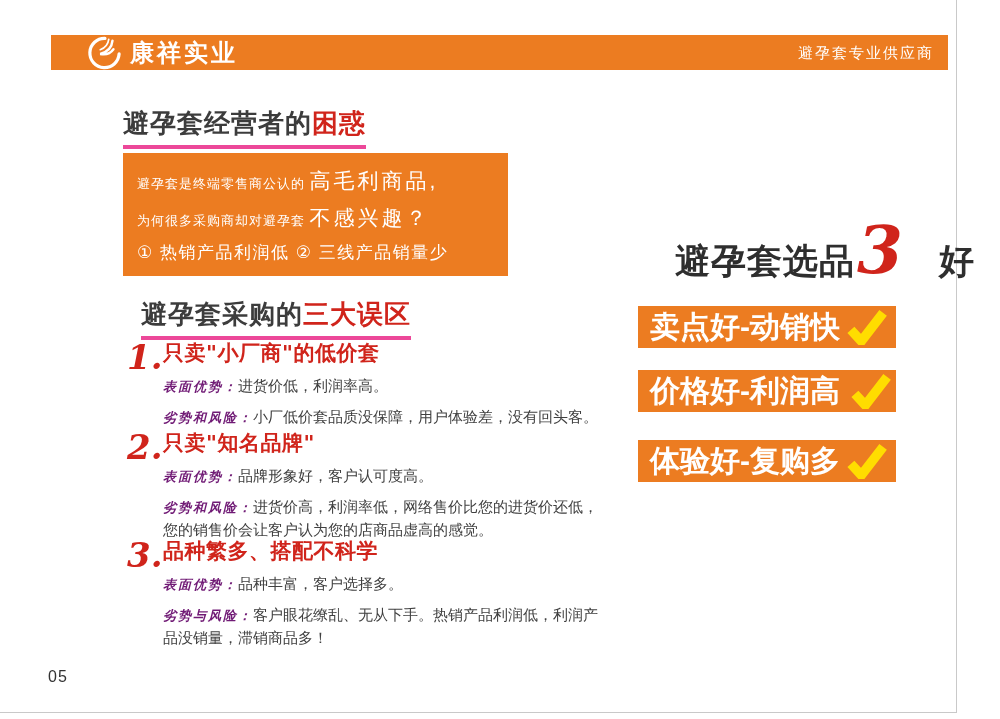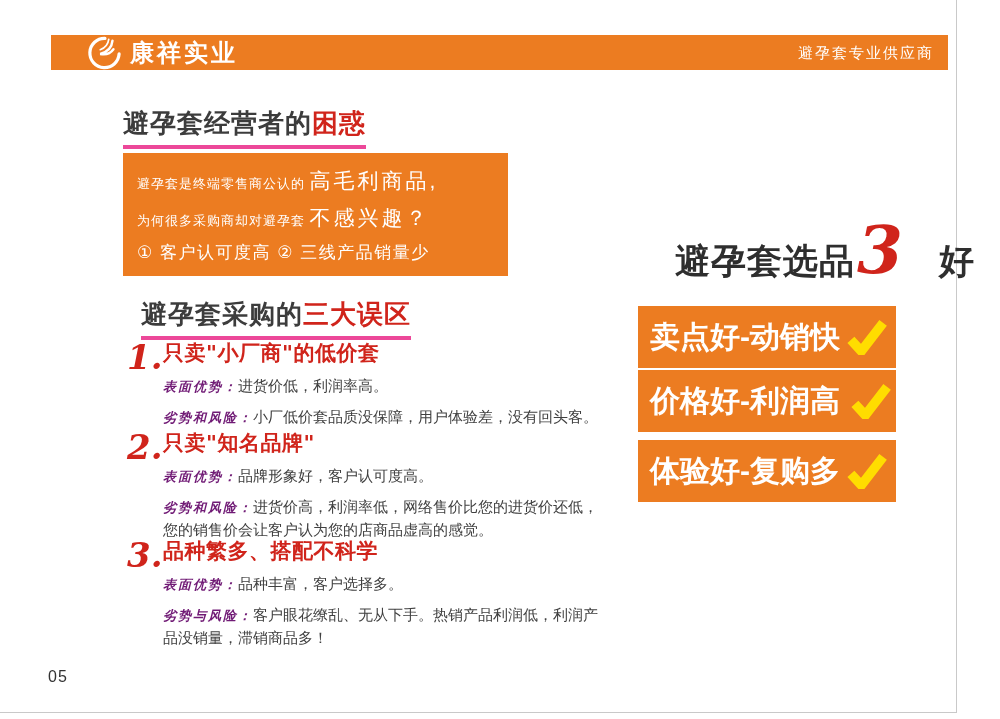--- a/index.html
+++ b/index.html
@@ -44,21 +44,21 @@
     position:absolute; left:641px; top:222px; display:flex; align-items:baseline;
     color:#2e2e2e; white-space:nowrap;
   }
   .sel-prefix, .sel-suffix { font-size:35px; font-weight:900; letter-spacing:1px;margin-left:34px; }
   .sel-number {
     font-family:"DejaVu Serif","Liberation Serif",serif;
     font-size:66px; font-weight:bold; font-style:italic; color:#D0241B;
     line-height:0.85; margin:0 2px;
   }
   .benefit {
-    position:absolute; left:638px; width:258px; height:62px; background:#EC7C21;
+    position:absolute; left:638px; width:258px; height:42px; background:#EC7C21;
     display:flex; align-items:center; box-sizing:border-box; padding:0 8px 0 12px;
   }
   #benefit-0 { top:306px; }
   #benefit-1 { top:370px;gap:10px; }
   #benefit-2 { top:440px; }
   .benefit-label { flex:1; color:#ffffff; font-size:30px; font-weight:bold; white-space:nowrap; }
   .check-icon { width:42px; height:36px; flex:none; display:block; }
   
   .mistake-item { position:absolute; left:127px; width:478px; }
   #mistake-0 { top:339px; }
@@ -103,21 +103,21 @@
 
   <div class="confusion-box">
     <div class="box-line">
       <span class="small-t">避孕套是终端零售商公认的</span>
       <span class="big-t">高毛利商品,</span>
     </div>
     <div class="box-line">
       <span class="small-t">为何很多采购商却对避孕套</span>
       <span class="big-t">不感兴趣？</span>
     </div>
-    <div class="box-line box-line3">① 客户认可度高 ② 三线产品销量少</div>
+    <div class="box-line box-line3">① 热销产品利润低 ② 三线产品销量少</div>
   </div>
 
   <div class="selection-title">
     <span class="sel-prefix">避孕套选品</span>
     <span class="sel-number">3</span>
     <span class="sel-suffix">好</span>
   </div>
 
   <div class="benefit" id="benefit-0">
     <span class="benefit-label">卖点好-动销快</span>

